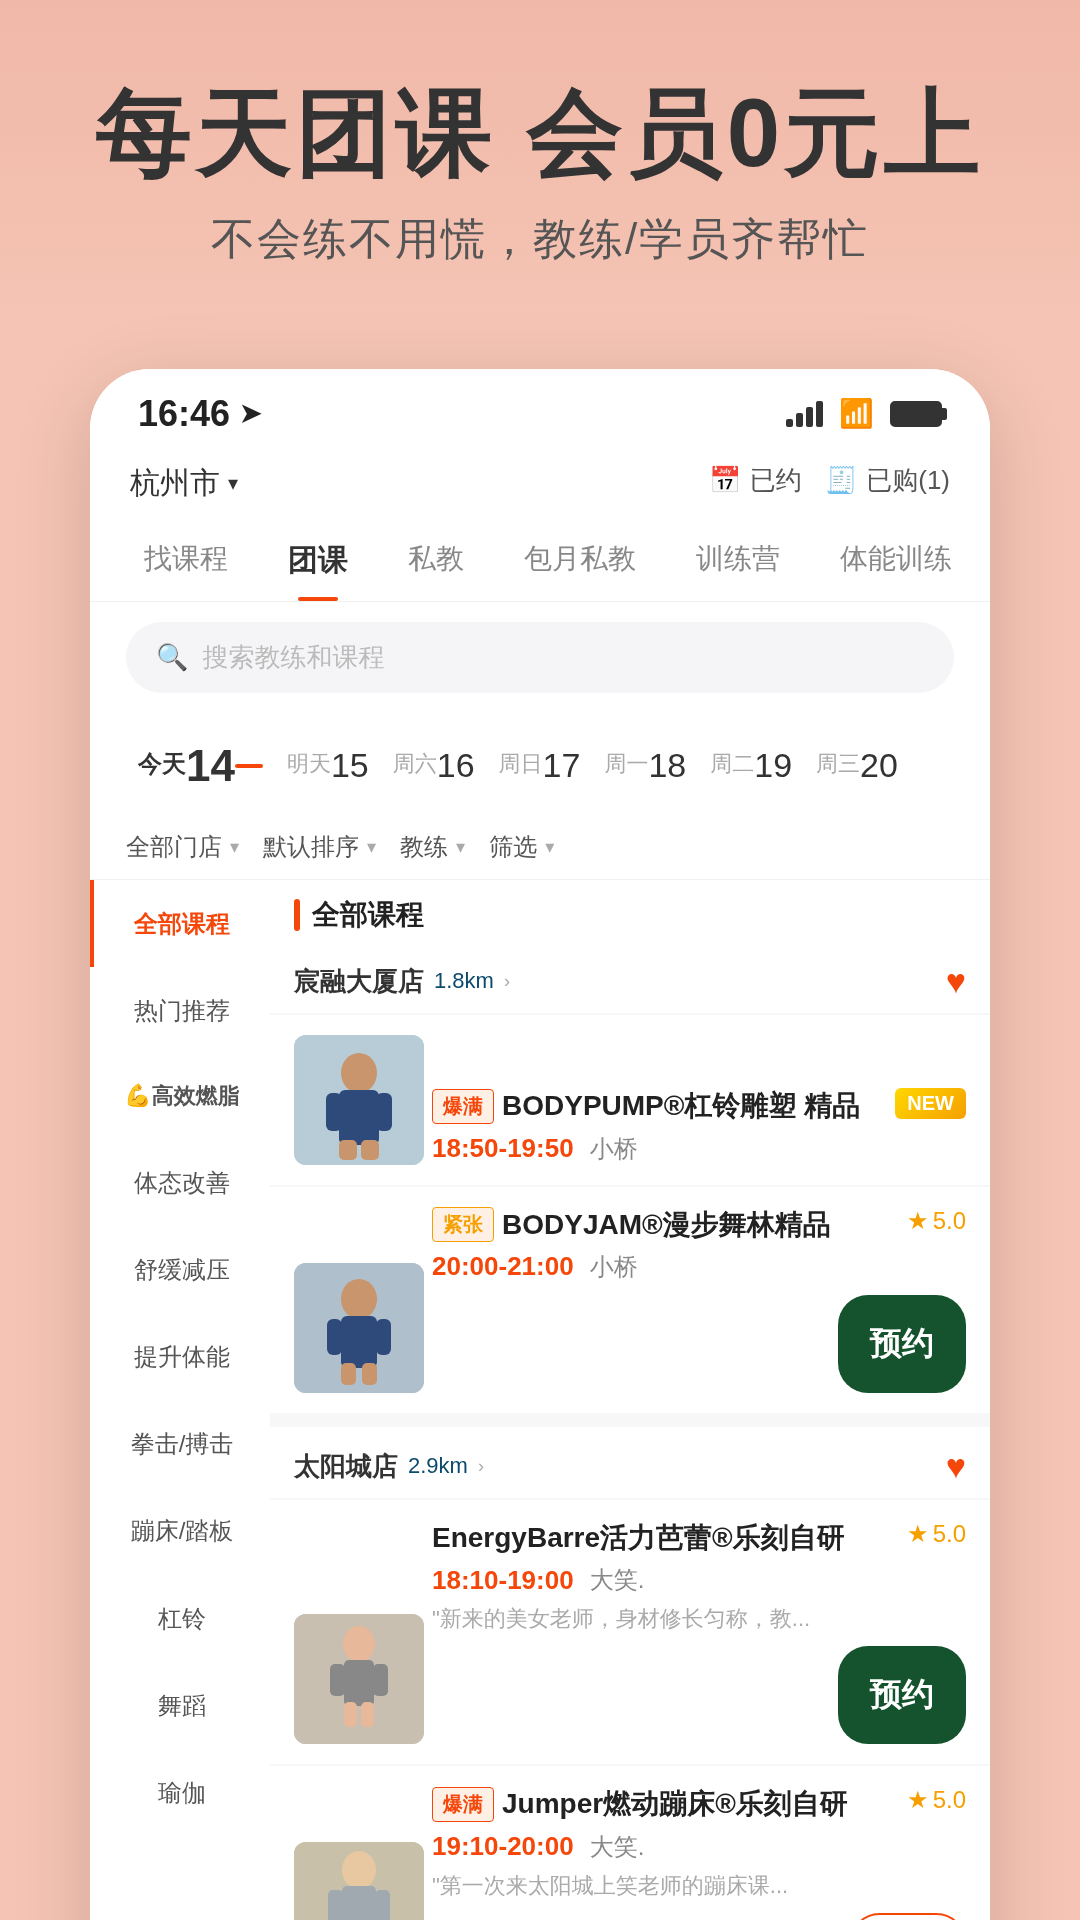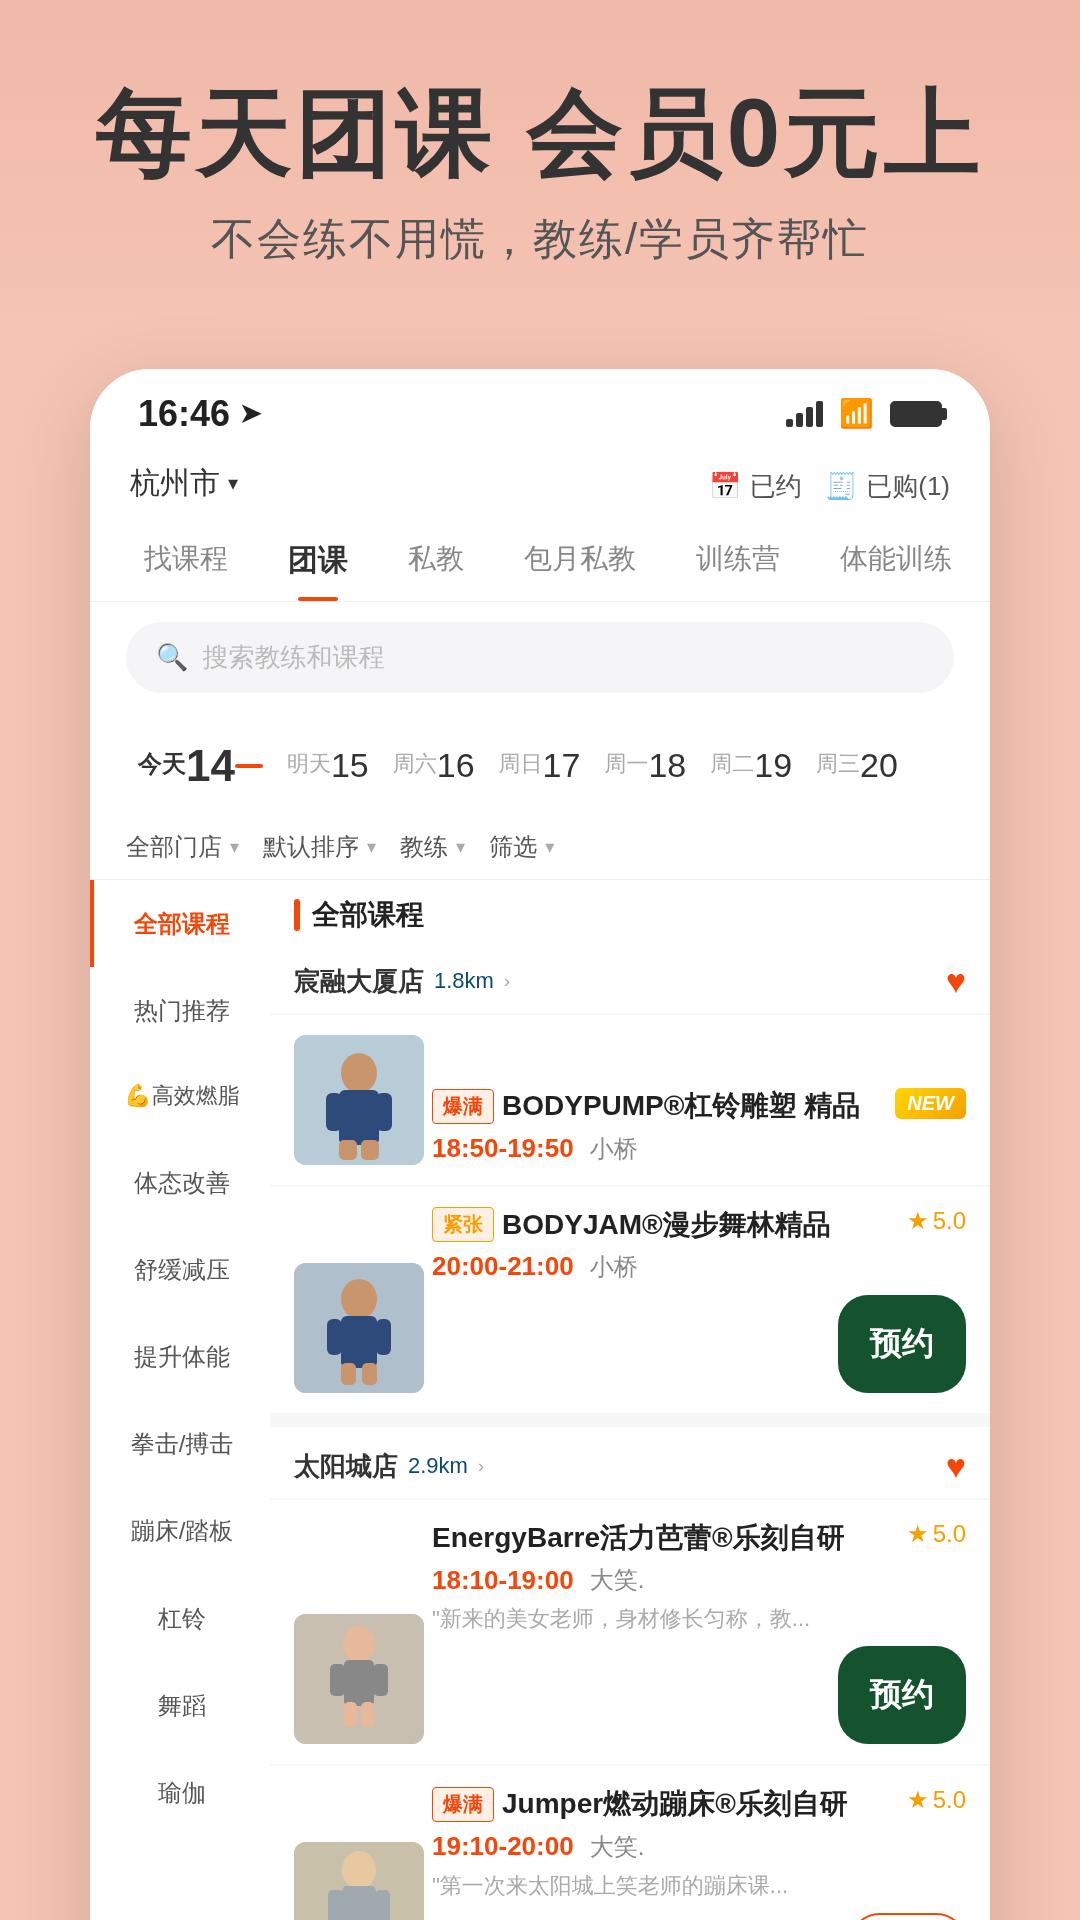--- a/index.html
+++ b/index.html
@@ -94,21 +94,21 @@
       width: 5px;
       height: 12px;
       background: #333;
       border-radius: 0 2px 2px 0;
     }
 
     
     .app-header {
       display: flex;
       justify-content: space-between;
-      align-items: flex-end;
+      align-items: flex-start;
       padding: 16px 40px 16px;
       background: #fff;
     }
     .location {
       display: flex;
       align-items: center;
       gap: 8px;
       font-size: 30px;
       color: #333;
     }
@@ -248,20 +248,21 @@
       border-left: 4px solid transparent;
       line-height: 1.3;
     }
     .sidebar-item.active {
       color: #f5470a;
       border-left-color: #f5470a;
       font-weight: 600;
     }
     .sidebar-item.has-icon {
       font-size: 22px;
+      font-weight: bold;
     }
 
     
     .content-area {
       flex: 1;
       padding: 0 0 20px;
     }
 
     
     .store-header {
@@ -325,21 +326,20 @@
     .tag-tight { background: #fff0e6; color: #f5a000; border: 1px solid #f5a000; }
     .course-name { font-size: 28px; color: #222; font-weight: 600; line-height: 1.3; }
     .course-badge-new {
       background: linear-gradient(135deg, #ffd700, #f5a000);
       color: #fff;
       font-size: 20px;
       font-weight: 700;
       padding: 4px 12px;
       border-radius: 6px;
       flex-shrink: 0;
-      font-style: italic;
     }
     .course-rating {
       display: flex;
       align-items: center;
       gap: 4px;
       font-size: 24px;
       color: #f5a000;
       flex-shrink: 0;
     }
     .course-time-row {

